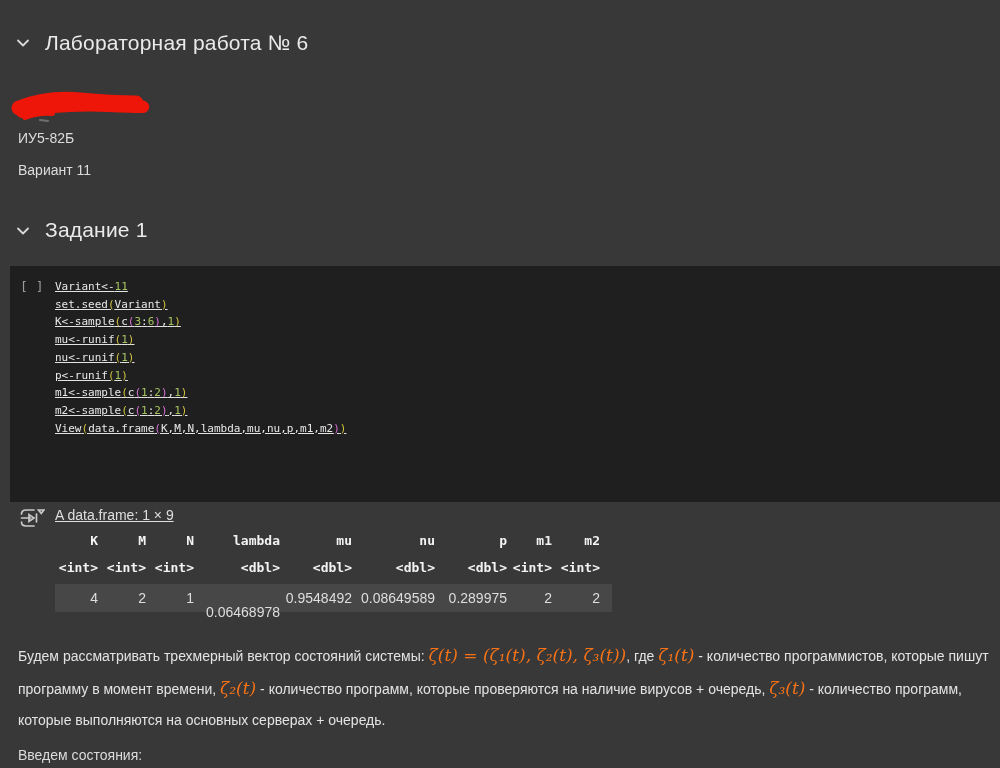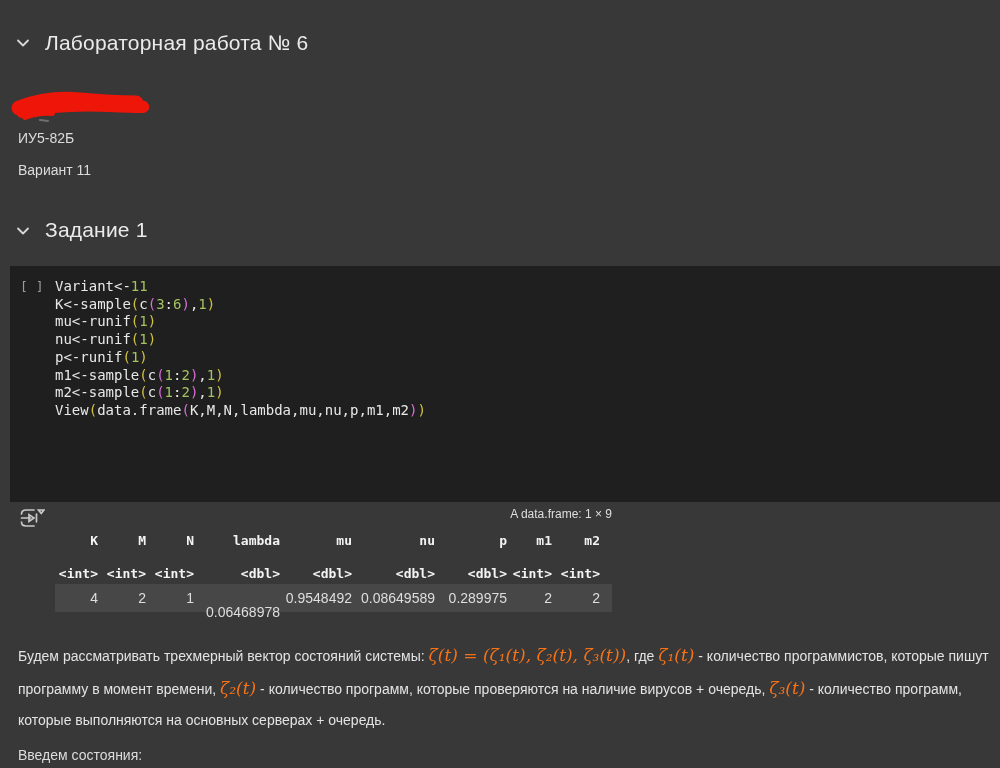--- a/index.html
+++ b/index.html
@@ -11,32 +11,32 @@
   *{margin:0;padding:0;box-sizing:border-box;}
   html,body{width:1000px;height:768px;overflow:hidden;}
   body{background:var(--page-bg);font-family:"Liberation Sans",sans-serif;color:var(--text-primary);position:relative;}
   .abs{position:absolute;}
   .h1{font-size:21px;font-weight:400;color:#eaeaea;letter-spacing:.2px;}
   .small{font-size:14px;color:var(--text-dim);}
   .chev{stroke:#d8d8d8;stroke-width:1.8;fill:none;stroke-linecap:round;stroke-linejoin:round;}
   
   .codecell{left:10px;top:266px;width:990px;height:236px;background:var(--cell-bg);padding:12px 0 0 45px;}
   .gutter{position:absolute;left:10px;top:13px;font-family:"DejaVu Sans Mono",monospace;font-size:13px;color:var(--gutter);white-space:pre;}
-  .code-line{font-family:"DejaVu Sans Mono",monospace;font-size:14px;line-height:17.7px;white-space:pre;}
+  .code-line{font-family:"DejaVu Sans Mono",monospace;font-size:11px;line-height:17.7px;white-space:pre;text-decoration:underline;}
   .tk-d{color:var(--code-default);} .tk-n{color:var(--code-number);}
   .tk-y{color:var(--code-paren1);} .tk-o{color:var(--code-paren2);}
   
   .outicon{stroke:#c9c9c9;stroke-width:1.7;fill:none;stroke-linecap:round;}
   
   .rtable{left:55px;top:507px;width:557px;}
-  .rtable .ttl{font-size:12px;color:#dfdfdf;text-align:right;height:21px;}
+  .rtable .ttl{font-size:14px;color:#dfdfdf;text-align:left;height:21px;text-decoration:underline;}
   .trow{display:flex;}
   .trow span{display:inline-block;text-align:right;}
   .trow.hdr{height:25px;align-items:flex-end;padding-bottom:5px;font-family:"DejaVu Sans Mono",monospace;font-weight:bold;font-size:13px;color:#f3f3f3;}
-  .trow.typ{height:28px;align-items:flex-end;font-family:"DejaVu Sans Mono",monospace;font-weight:bold;font-size:13px;color:#f3f3f3;}
+  .trow.typ{height:28px;align-items:center;font-family:"DejaVu Sans Mono",monospace;font-weight:bold;font-size:13px;color:#f3f3f3;}
   .trow.val{height:28px;align-items:center;margin-top:3px;background:var(--row-highlight);font-size:14px;color:#dedede;}
   .trow span:last-child{padding-right:12px;}
   
   .para{left:18px;top:640px;width:975px;font-size:14px;line-height:31.5px;color:var(--text-primary);}
   .math{font-family:"DejaVu Serif",serif;font-style:italic;font-size:17px;color:#f97316;}
   .scribble path{stroke:var(--scribble-red);fill:none;stroke-linecap:round;}
   .scribble .ghost{stroke:#6f6f6f;}
 </style>
 </head>
 <body>
@@ -58,20 +58,21 @@
 
 <svg class="abs" style="left:16px;top:226px" width="14" height="10" viewBox="0 0 14 10">
   <polyline class="chev" points="2,2.5 7,7.5 12,2.5"></polyline>
 </svg>
 <div class="abs h1" style="left:45px;top:218px">Задание 1</div>
 
 <div class="abs codecell">
   <div class="gutter">[ ]</div>
   <div>
       <div class="code-line"><span class="tk-d">Variant&lt;-</span><span class="tk-n">11</span></div>
+      <div class="code-line"><span class="tk-d">set.seed</span><span class="tk-y">(</span><span class="tk-d">Variant</span><span class="tk-y">)</span></div>
       <div class="code-line"><span class="tk-d">K&lt;-sample</span><span class="tk-y">(</span><span class="tk-d">c</span><span class="tk-o">(</span><span class="tk-n">3</span><span class="tk-d">:</span><span class="tk-n">6</span><span class="tk-o">)</span><span class="tk-d">,</span><span class="tk-n">1</span><span class="tk-y">)</span></div>
       <div class="code-line"><span class="tk-d">mu&lt;-runif</span><span class="tk-y">(</span><span class="tk-n">1</span><span class="tk-y">)</span></div>
       <div class="code-line"><span class="tk-d">nu&lt;-runif</span><span class="tk-y">(</span><span class="tk-n">1</span><span class="tk-y">)</span></div>
       <div class="code-line"><span class="tk-d">p&lt;-runif</span><span class="tk-y">(</span><span class="tk-n">1</span><span class="tk-y">)</span></div>
       <div class="code-line"><span class="tk-d">m1&lt;-sample</span><span class="tk-y">(</span><span class="tk-d">c</span><span class="tk-o">(</span><span class="tk-n">1</span><span class="tk-d">:</span><span class="tk-n">2</span><span class="tk-o">)</span><span class="tk-d">,</span><span class="tk-n">1</span><span class="tk-y">)</span></div>
       <div class="code-line"><span class="tk-d">m2&lt;-sample</span><span class="tk-y">(</span><span class="tk-d">c</span><span class="tk-o">(</span><span class="tk-n">1</span><span class="tk-d">:</span><span class="tk-n">2</span><span class="tk-o">)</span><span class="tk-d">,</span><span class="tk-n">1</span><span class="tk-y">)</span></div>
       <div class="code-line"><span class="tk-d">View</span><span class="tk-y">(</span><span class="tk-d">data.frame</span><span class="tk-o">(</span><span class="tk-d">K,M,N,lambda,mu,nu,p,m1,m2</span><span class="tk-o">)</span><span class="tk-y">)</span></div>
     </div>
 </div>
 

